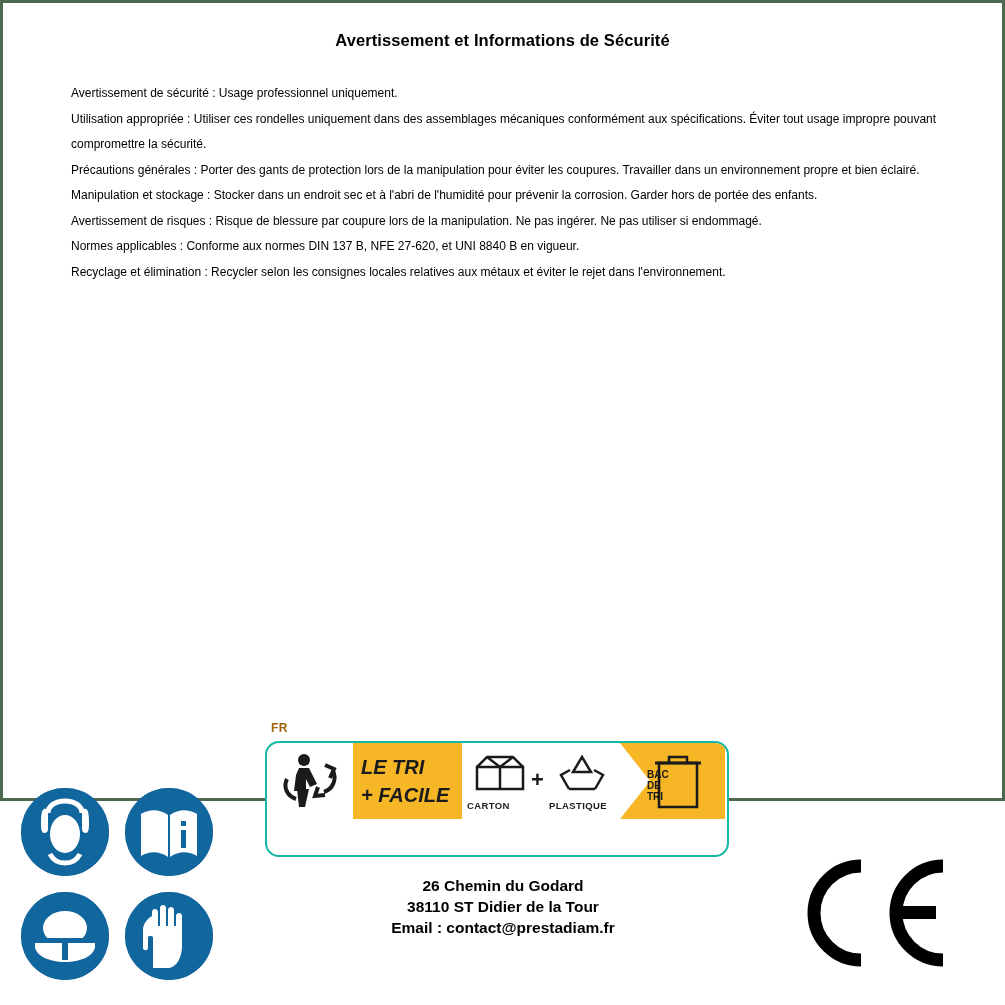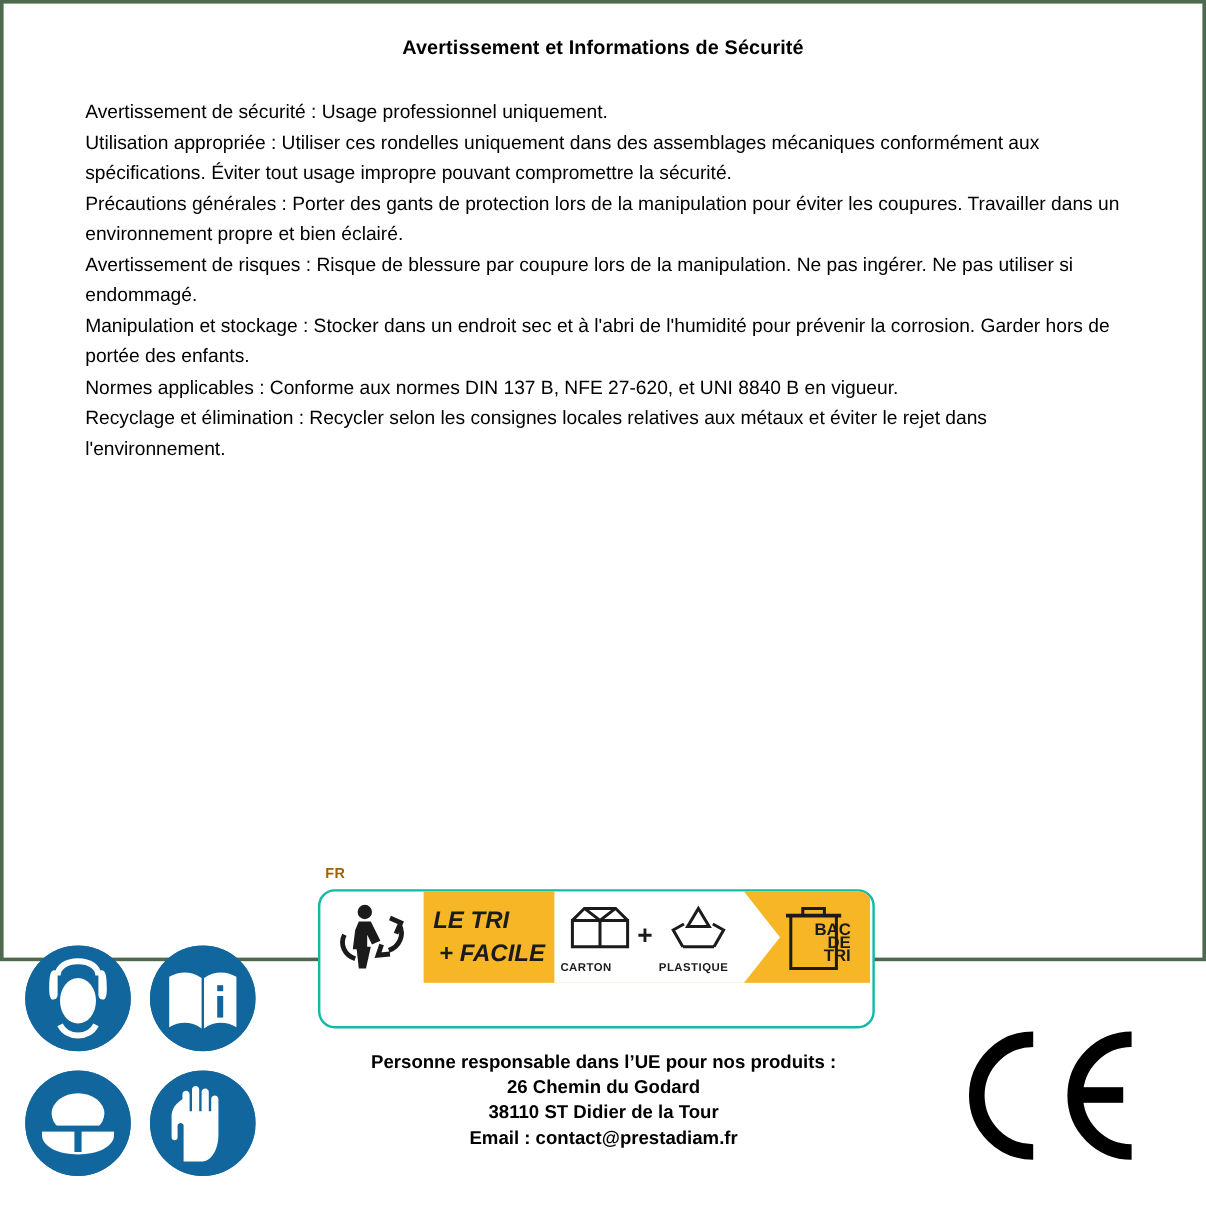--- a/index.html
+++ b/index.html
@@ -32,21 +32,21 @@
     font-weight: bold;
     color: #000;
     letter-spacing: 0.1px;
   }
 
   .body-text {
     position: absolute;
     top: 78px;
     left: 68px;
     width: 872px;
-    font-size: 16px;
+    font-size: 12px;
     line-height: 25.5px;
     color: #000;
   }
   .body-text p {
     margin: 0;
     padding: 0;
   }
 
   
   .picto-grid {
@@ -134,21 +134,21 @@
     position: absolute;
     left: 94px;
     top: 10px;
     width: 98px;
     color: #1b1b1b;
     font-weight: bold;
     font-size: 20px;
     line-height: 28px;
     font-style: italic;
   }
-  .tri-text .l2 { padding-left: 0; text-align: center; }
+  .tri-text .l2 { padding-left: 0; }
   .pack-item {
     position: absolute;
     top: 6px;
     width: 66px;
   }
   .pack-item .cap {
     font-size: 9.5px;
     font-weight: bold;
     color: #1b1b1b;
     letter-spacing: .4px;
@@ -169,22 +169,22 @@
     left: 374px;
     top: 6px;
     width: 74px;
     text-align: center;
   }
   .bin-text {
     position: absolute;
     left: 380px;
     top: 26px;
     width: 62px;
-    text-align: right;
-    font-size: 14px;
+    text-align: left;
+    font-size: 10px;
     font-weight: bold;
     line-height: 11px;
     color: #1b1b1b;
   }
   .tri-bottom {
     position: absolute;
     left: 0;
     top: 78px;
     width: 458px;
     height: 32px;
@@ -223,22 +223,22 @@
 <body>
 
 <div class="page">
 
   <div class="doc-title">Avertissement et Informations de Sécurité</div>
 
   <div class="body-text">
     <p>Avertissement de sécurité : Usage professionnel uniquement.</p>
     <p>Utilisation appropriée : Utiliser ces rondelles uniquement dans des assemblages mécaniques conformément aux spécifications. Éviter tout usage impropre pouvant compromettre la sécurité.</p>
     <p>Précautions générales : Porter des gants de protection lors de la manipulation pour éviter les coupures. Travailler dans un environnement propre et bien éclairé.</p>
+    <p>Manipulation et stockage : Stocker dans un endroit sec et à l'abri de l'humidité pour prévenir la corrosion. Garder hors de portée des enfants.</p>
     <p>Avertissement de risques : Risque de blessure par coupure lors de la manipulation. Ne pas ingérer. Ne pas utiliser si endommagé.</p>
-    <p>Manipulation et stockage : Stocker dans un endroit sec et à l'abri de l'humidité pour prévenir la corrosion. Garder hors de portée des enfants.</p>
     <p>Normes applicables : Conforme aux normes DIN 137 B, NFE 27-620, et UNI 8840 B en vigueur.</p>
     <p>Recyclage et élimination : Recycler selon les consignes locales relatives aux métaux et éviter le rejet dans l'environnement.</p>
   </div>
 
   <div class="picto-grid">
 
     <div class="picto p1">
       <svg width="88" height="88" viewBox="0 0 88 88">
         <circle cx="44" cy="44" r="44" fill="#12669e"></circle>
         <path d="M20 36c0-11 1-14 3-15 2-1 4 0 4 4v16c0 3-2 4-4 4s-3-3-3-9z" fill="#fff"></path>
@@ -336,23 +336,20 @@
         <div>BAC</div>
         <div>DE</div>
         <div>TRI</div>
       </div>
 
       <div class="tri-bottom">Séparez les éléments avant de trier</div>
     </div>
   </div>
 
   <div class="resp-block">
-    <div>
-      <span>Personne responsable dans l’</span><span>UE</span><span> pour nos produits :</span>
-    </div>
     <div>26 Chemin du Godard</div>
     <div>38110 ST Didier de la Tour</div>
     <div>Email : contact@prestadiam.fr</div>
   </div>
 
   <div class="ce-mark">
     <svg width="150" height="110" viewBox="0 0 150 110">
       <path d="M58 8 A47 47 0 1 0 58 102" fill="none" stroke="#000" stroke-width="13"></path>
       <path d="M140 8 A47 47 0 1 0 140 102" fill="none" stroke="#000" stroke-width="13"></path>
       <rect x="93" y="48" width="40" height="13" fill="#000"></rect>

